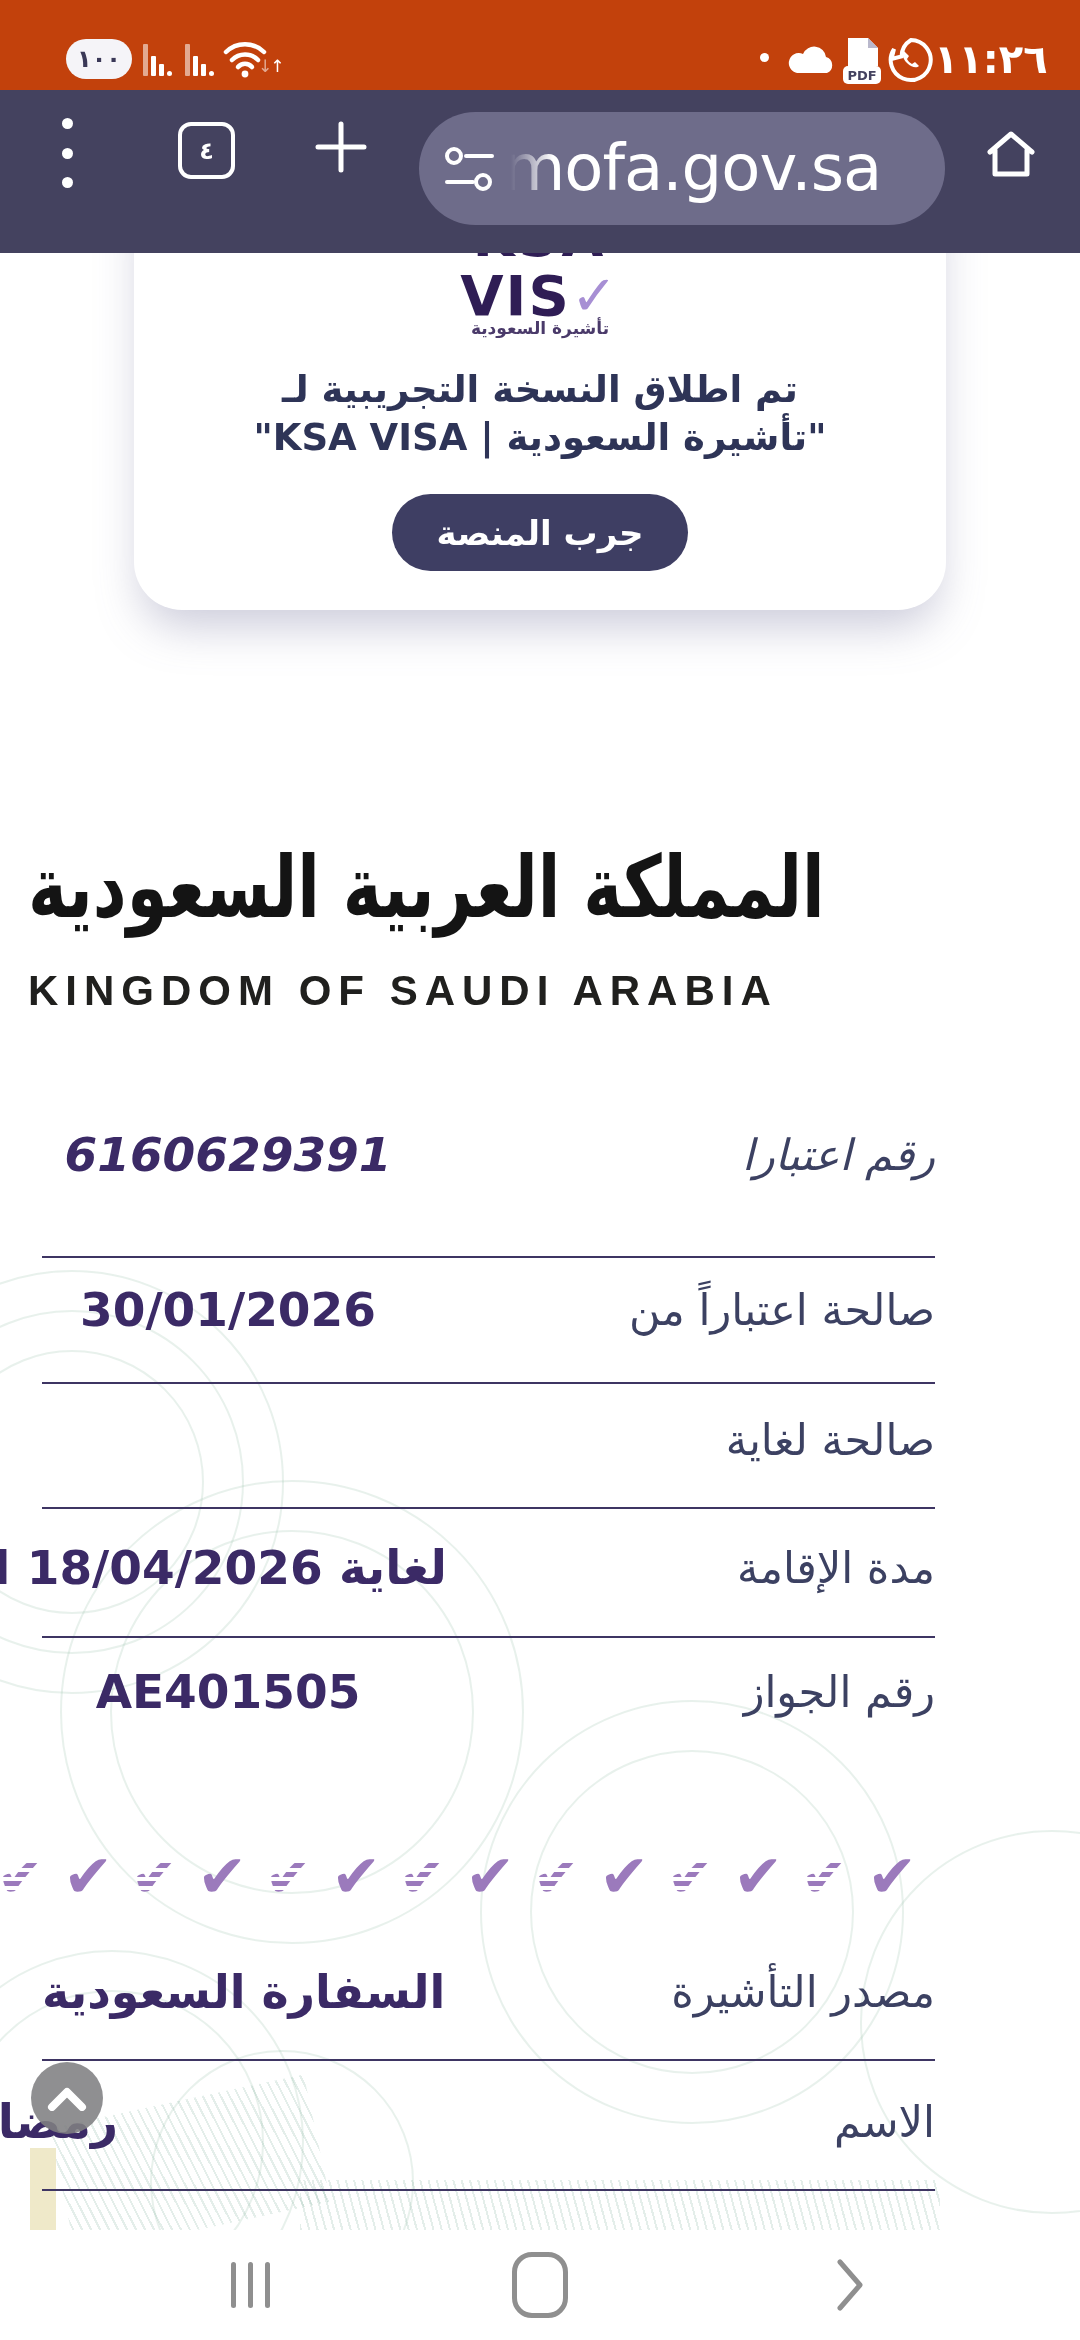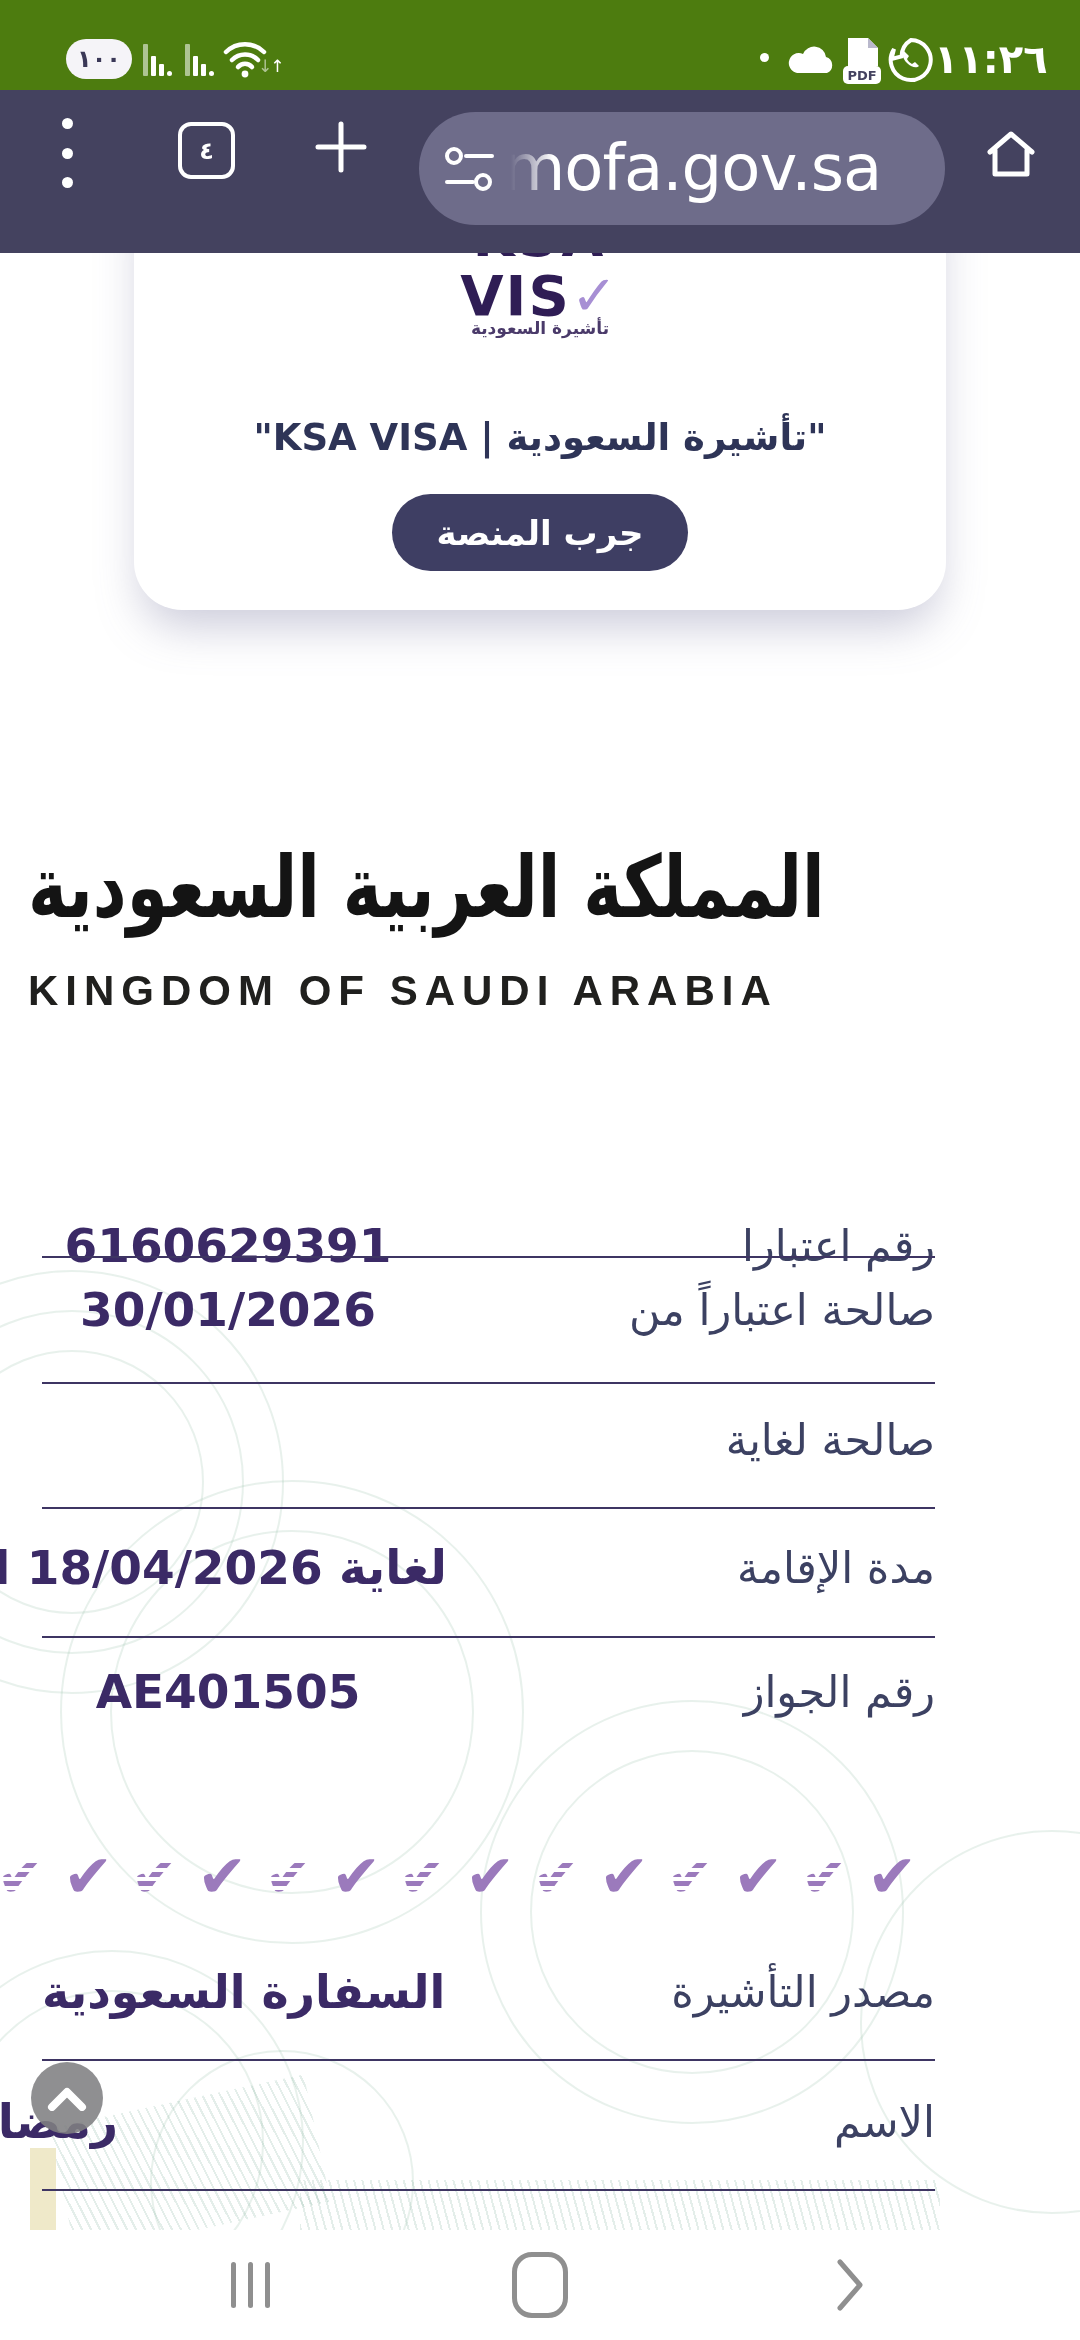--- a/index.html
+++ b/index.html
@@ -3,21 +3,21 @@
 <meta charset="utf-8">
 <style>
   html,body{margin:0;padding:0;background:#dddddd;}
   .screen{position:relative;width:1080px;height:2340px;overflow:hidden;background:#ffffff;
           font-family:"DejaVu Sans",sans-serif;}
   
   .g-circ{position:absolute;border-radius:50%;border:2px solid rgba(150,190,170,.22);}
   .g-hatch{position:absolute;background:repeating-linear-gradient(75deg,rgba(120,170,150,.20) 0 2px,transparent 2px 8px);}
   .g-strip{position:absolute;background:#ece5c0;opacity:.85;}
   
-  .statusbar{position:absolute;left:0;top:0;width:1080px;height:90px;background:#4d7c0f;z-index:40;}
+  .statusbar{position:absolute;left:0;top:0;width:1080px;height:90px;background:#c2410c;z-index:40;}
   .battery-pill{position:absolute;left:66px;top:39px;width:66px;height:40px;background:#f5f4f8;border-radius:20px;
                 display:flex;align-items:center;justify-content:center;color:#3a3857;font-size:24px;font-weight:bold;}
   .sig{position:absolute;top:44px;display:flex;align-items:flex-end;gap:3px;height:32px;}
   .sig i{display:block;background:#fff;width:5px;border-radius:1px;}
   .sig .dim{opacity:.55;}
   .sig .dot{width:5px;height:5px;border-radius:50%;}
   .wifi{position:absolute;left:222px;top:38px;}
   .udarrows{position:absolute;left:258px;top:56px;font-size:17px;color:#fff;letter-spacing:-2px;}
   .udarrows .dn{opacity:.55;}
   .sb-dot{position:absolute;left:760px;top:53px;width:9px;height:9px;border-radius:50%;background:#fff;}
@@ -172,30 +172,31 @@
       <path d="M8 26 L29 8 L50 26 M13 24 v24 h32 v-24" fill="none" stroke="#fff" stroke-width="5" stroke-linejoin="round" stroke-linecap="round"></path>
     </svg>
   </div>
 
   <div class="card">
     <div class="logo-ksa">KSA</div>
     <div class="logo-visa">
       <span>VIS</span><span class="chk">✓</span>
     </div>
     <div class="logo-tag">تأشيرة السعودية</div>
+    <div class="head1">تم اطلاق النسخة التجريبية لـ</div>
     <div class="head2">"تأشيرة السعودية | KSA VISA"</div>
     <button class="cta">جرب المنصة</button>
   </div>
 
   <div class="emblem">
     <div class="emb-ar">المملكة العربية السعودية</div>
     <div class="emb-en">KINGDOM OF SAUDI ARABIA</div>
   </div>
 
-  <div class="vrow" style="top:1196px;">
+  <div class="vrow" style="top:1105px;font-style:italic;">
     <div class="vvalue">6160629391</div>
     <div class="vlabel">رقم اعتبارا</div>
   </div>
   <div class="divider" style="top:1256px;"></div>
 
   <div class="vrow" style="top:1260px;">
     <div class="vvalue">30/01/2026</div>
     <div class="vlabel">صالحة اعتباراً من</div>
   </div>
   <div class="divider" style="top:1382px;"></div>

